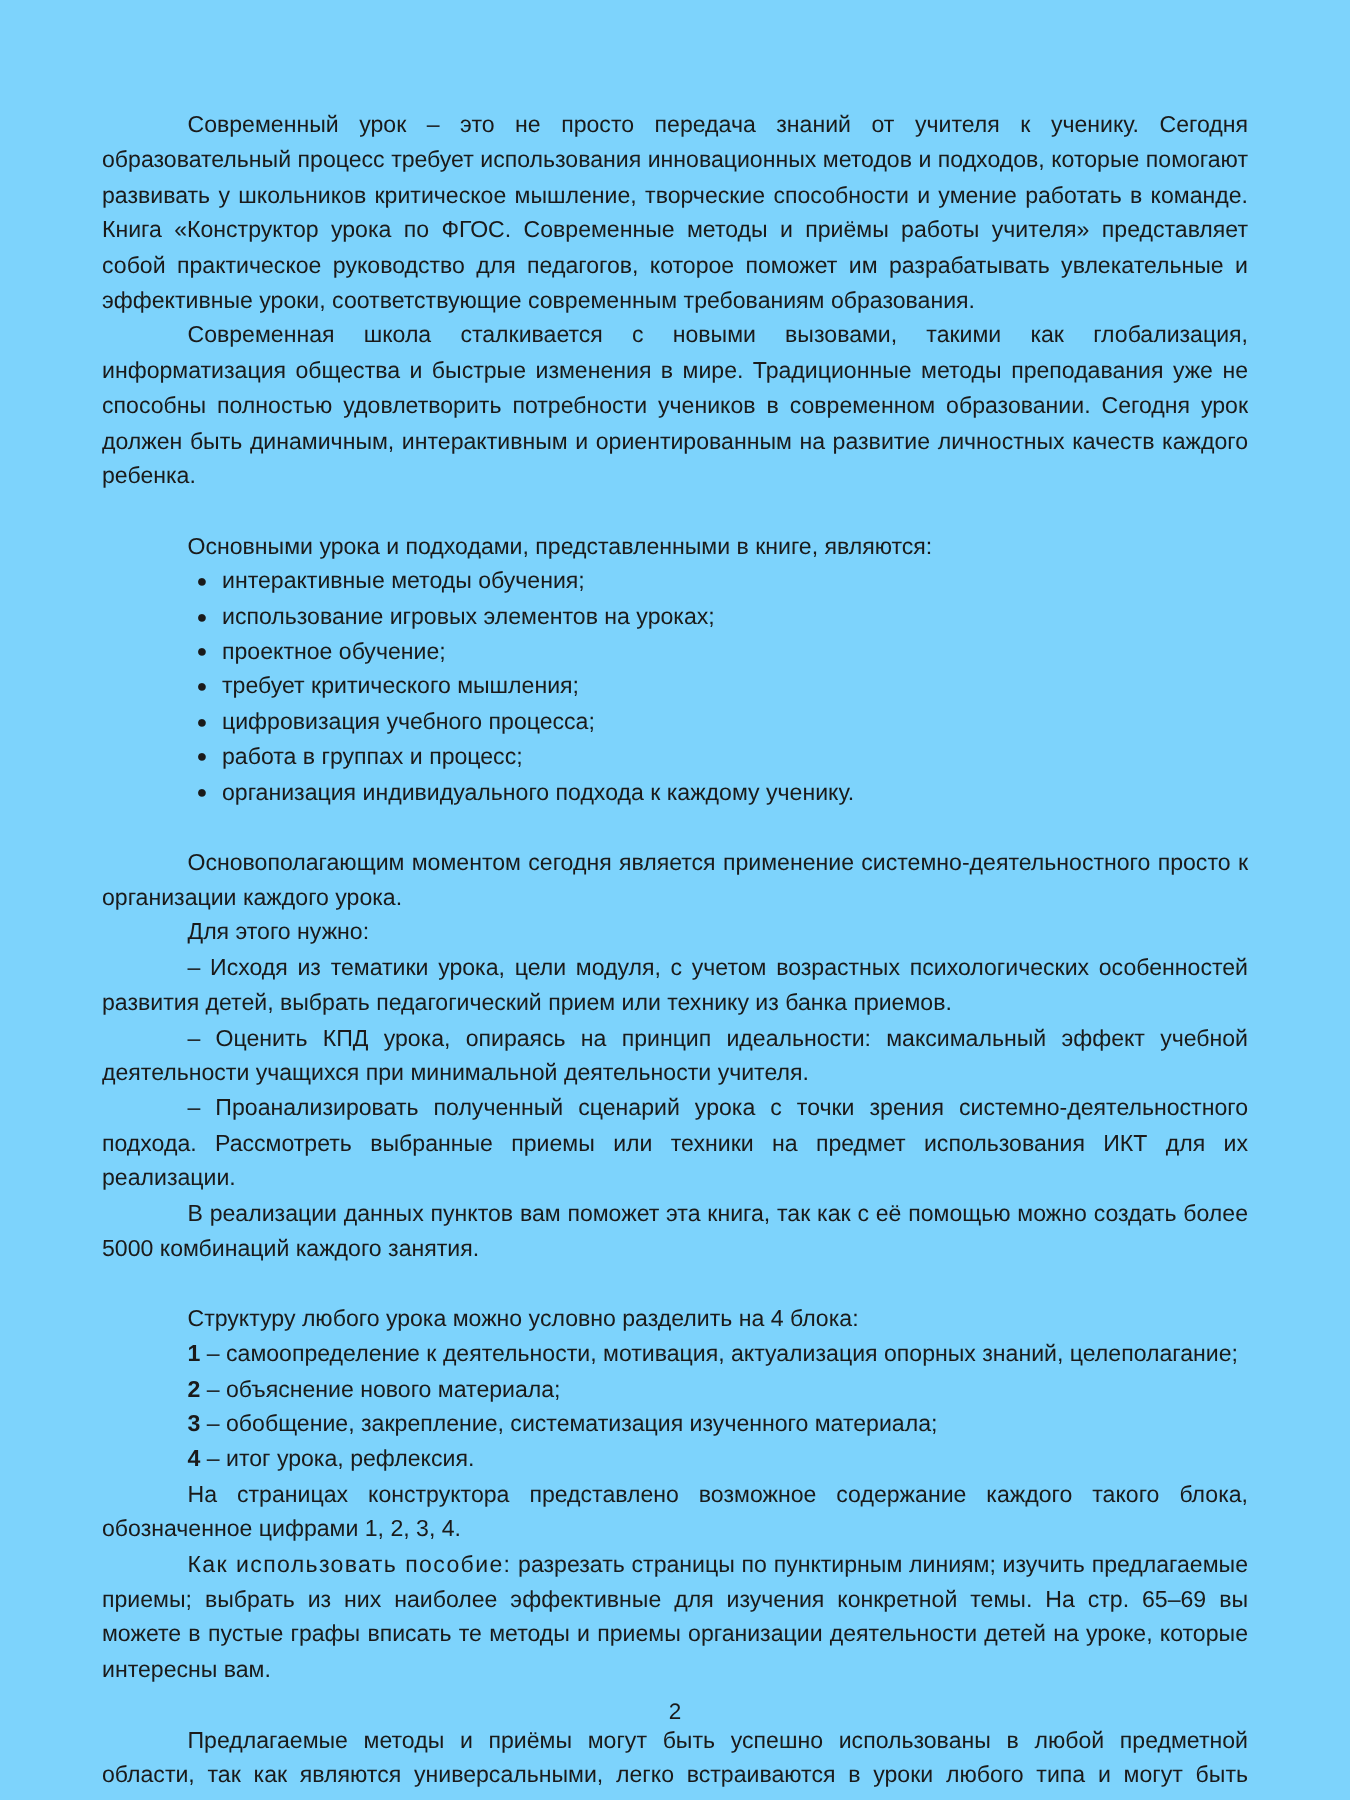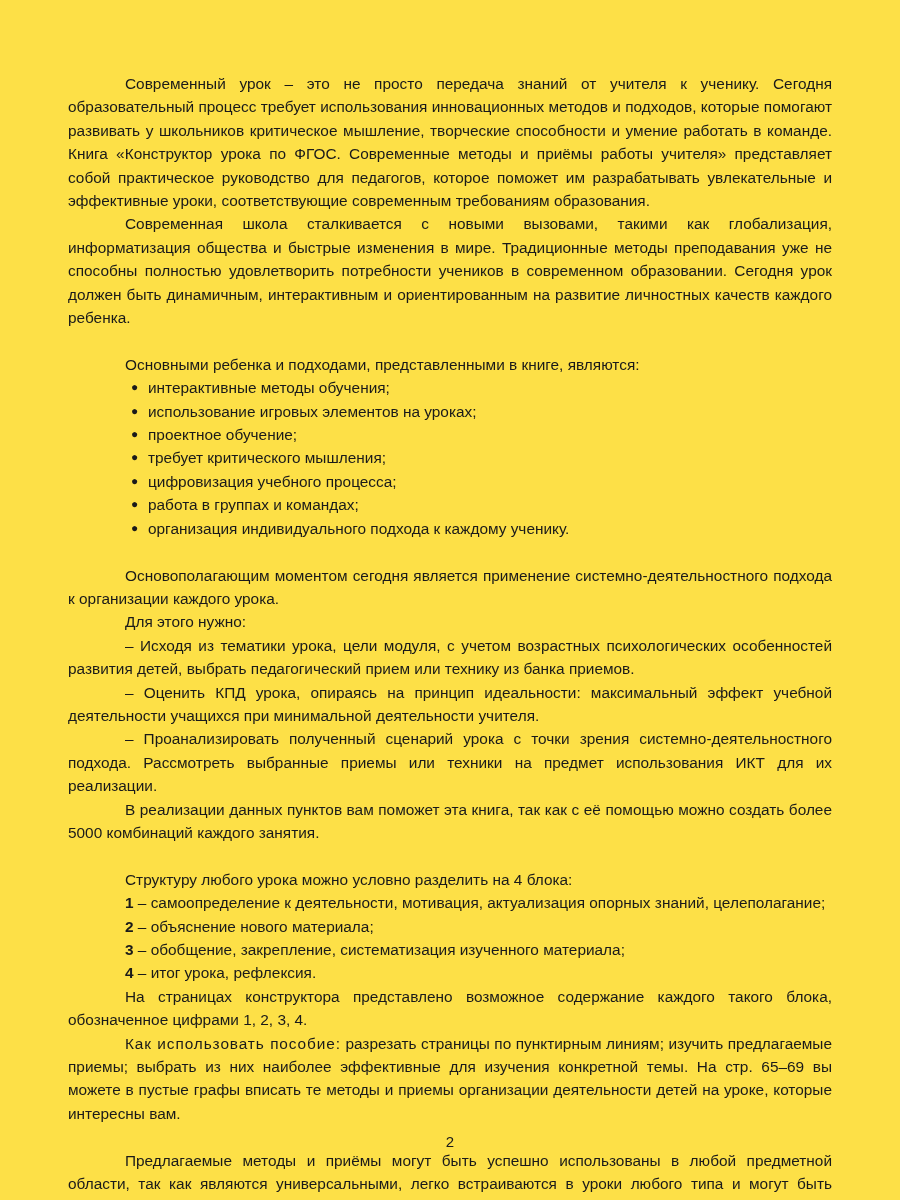--- a/index.html
+++ b/index.html
@@ -15,21 +15,21 @@
     color: #1a1a1a;
     -webkit-font-smoothing: antialiased;
   }
 
   .page {
     position: absolute;
     left: 0;
     top: 0;
     width: 900px;
     height: 1200px;
-    background: #fde047;
+    background: #7dd3fc;
     overflow: hidden;
   }
 
   .text-column {
     position: absolute;
     left: 68px;
     top: 72px;
     width: 764px;
   }
 
@@ -105,21 +105,21 @@
 <div class="page">
 
   <div class="text-column">
 
     <p class="para">Современный урок – это не просто передача знаний от учителя к ученику. Сегодня образовательный процесс требует использования инновационных методов и подходов, которые помогают развивать у школьников критическое мышление, творческие способности и умение работать в команде. Книга «Конструктор урока по ФГОС. Современные методы и приёмы работы учителя» представляет собой практическое руководство для педагогов, которое поможет им разрабатывать увлекательные и эффективные уроки, соответствующие современным требованиям образования.</p>
 
     <p class="para">Современная школа сталкивается с новыми вызовами, такими как глобализация, информатизация общества и быстрые изменения в мире. Традиционные методы преподавания уже не способны полностью удовлетворить потребности учеников в современном образовании. Сегодня урок должен быть динамичным, интерактивным и ориентированным на развитие личностных качеств каждого ребенка.</p>
 
     <div class="spacer"></div>
 
-    <p class="para noindent" style="text-indent:57px;">Основными ребенка и подходами, представленными в книге, являются:</p>
+    <p class="para noindent" style="text-indent:57px;">Основными урока и подходами, представленными в книге, являются:</p>
 
     <ul class="bullet-list">
       <li>
         <span class="bullet-dot">●</span>
         <span>интерактивные методы обучения;</span>
       </li>
       <li>
         <span class="bullet-dot">●</span>
         <span>использование игровых элементов на уроках;</span>
       </li>
@@ -130,31 +130,31 @@
       <li>
         <span class="bullet-dot">●</span>
         <span>требует критического мышления;</span>
       </li>
       <li>
         <span class="bullet-dot">●</span>
         <span>цифровизация учебного процесса;</span>
       </li>
       <li>
         <span class="bullet-dot">●</span>
-        <span>работа в группах и командах;</span>
+        <span>работа в группах и процесс;</span>
       </li>
       <li>
         <span class="bullet-dot">●</span>
         <span>организация индивидуального подхода к каждому ученику.</span>
       </li>
     </ul>
 
     <div class="spacer"></div>
 
-    <p class="para">Основополагающим моментом сегодня является применение системно-деятельностного подхода к организации каждого урока.</p>
+    <p class="para">Основополагающим моментом сегодня является применение системно-деятельностного просто к организации каждого урока.</p>
 
     <p class="para">Для этого нужно:</p>
 
 
     <p class="para dash">– Исходя из тематики урока, цели модуля,  с учетом возрастных психологических особенностей развития детей, выбрать педагогический прием или технику из банка приемов.</p>
 
     <p class="para dash">– Оценить КПД урока, опираясь на принцип идеальности: максимальный эффект учебной деятельности учащихся при минимальной деятельности учителя.</p>
 
     <p class="para dash">– Проанализировать полученный сценарий урока с точки зрения системно-деятельностного подхода. Рассмотреть выбранные приемы или техники на предмет использования ИКТ для их реализации.</p>
 

